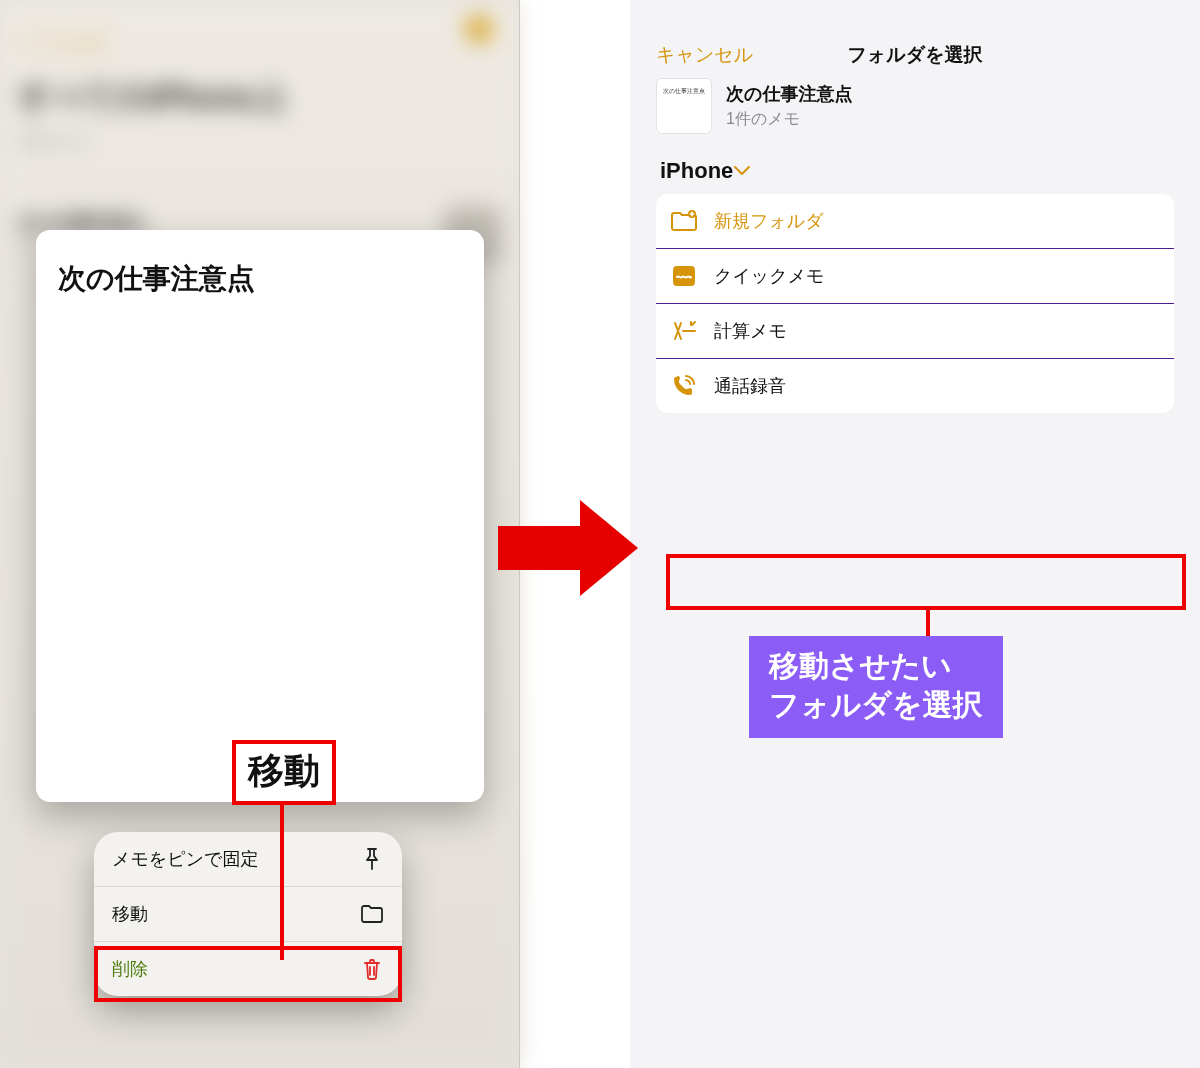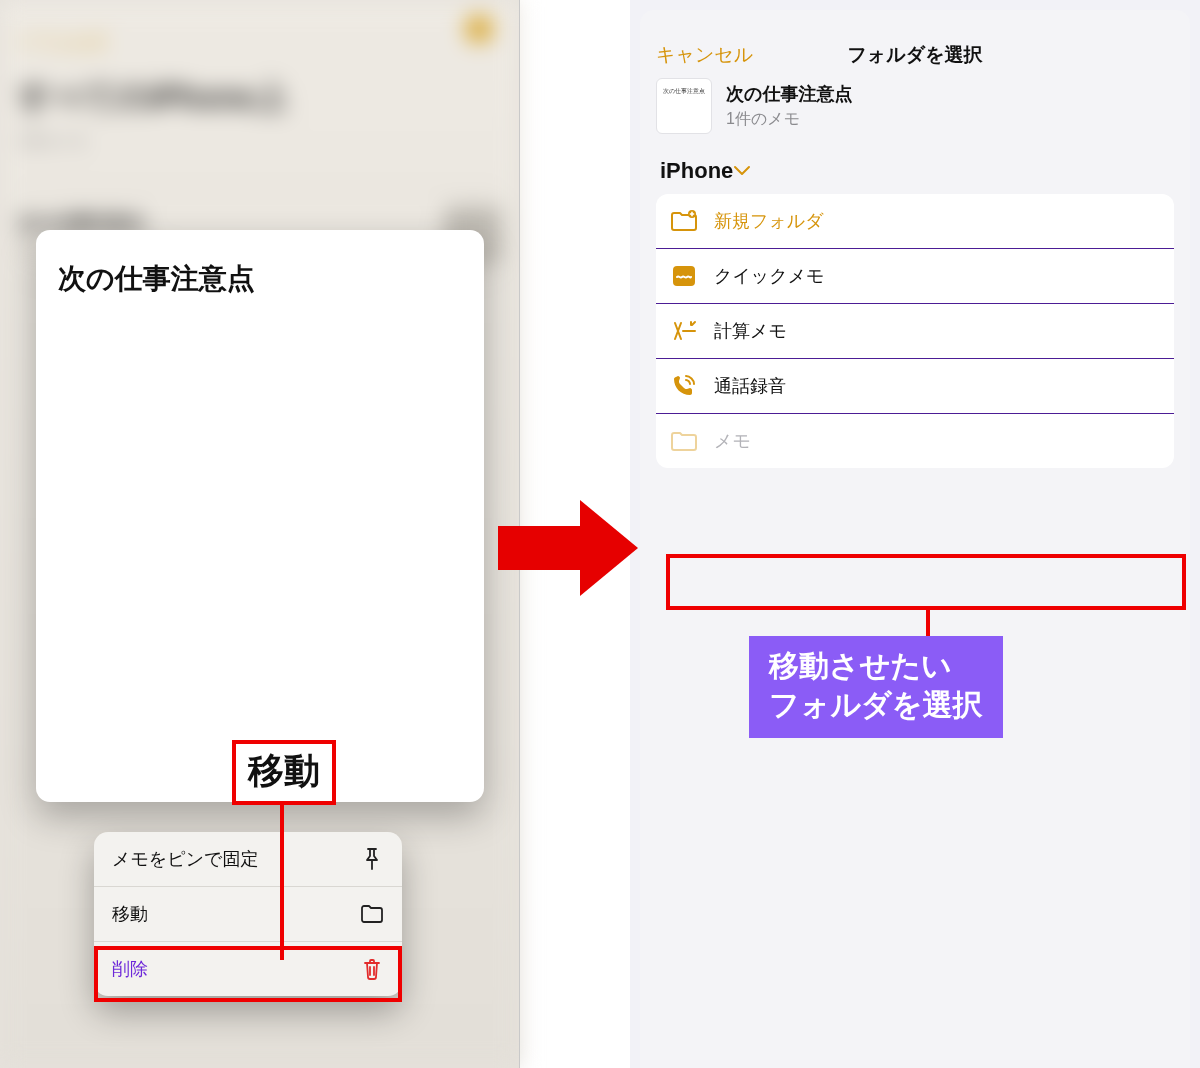--- a/index.html
+++ b/index.html
@@ -49,31 +49,31 @@
   z-index:30;
 }
 .move-connector{
   position:absolute;left:280px;top:800px;width:4px;height:160px;
   background:#ef0000;z-index:29;
 }
 
 
 .context-menu{
   position:absolute;left:94px;top:832px;width:308px;
-  background:#f3f2ef;border-radius:14px;
+  background:#f3f2ef;border-radius:24px;
   box-shadow:0 16px 34px rgba(0,0,0,.30);
   overflow:hidden;z-index:25;
 }
 .context-menu .row{
   display:flex;align-items:center;justify-content:space-between;
   padding:15px 18px;font-size:18px;color:#111;
   border-bottom:1px solid #d9d7d2;
 }
 .context-menu .row:last-child{border-bottom:none}
-.context-menu .row.danger{color:#6d28d9}
+.context-menu .row.danger{color:#4d7c0f}
 .context-menu .row .icon{width:24px;height:24px;display:flex;align-items:center;justify-content:center}
 
 .menu-highlight{
   position:absolute;left:94px;top:946px;width:308px;height:56px;
   border:4px solid #ef0000;box-sizing:border-box;z-index:28;pointer-events:none;
 }
 
 
 .v-sep{position:absolute;left:519px;top:0;width:1px;height:1068px;background:#c9c9c9}
 
@@ -276,28 +276,20 @@
       <div class="f-row">
         <span class="f-icon">
           <svg width="26" height="24" viewBox="0 0 26 24">
               <path class="fill-yellow" d="M5 3c-1 0-2 1-2 2 0 9 7 16 16 16 1 0 2-1 2-2v-3c0-1-1-2-2-2l-3 1c-1 0-2 0-3-1l-4-4c-1-1-1-2-1-3l1-3c0-1-1-2-2-2Z"></path>
               <path class="stroke-yellow" d="M15 6c2 0 4 2 4 4M15 2c4 0 8 4 8 8"></path>
             </svg>
         </span>
         <span>通話録音</span>
       </div>
 
-      <div class="f-row dim">
-        <span class="f-icon">
-          <svg width="28" height="22" viewBox="0 0 28 22">
-              <path class="stroke-yellow" d="M2 5a2 2 0 0 1 2-2h6l2 2h12a2 2 0 0 1 2 2v11a2 2 0 0 1-2 2H4a2 2 0 0 1-2-2Z"></path>
-            </svg>
-        </span>
-        <span>メモ</span>
-      </div>
 
 
     </div>
 
     <div class="folder-highlight"></div>
     <div class="folder-connector"></div>
     <div class="callout"><span style="white-space:pre-line">移動させたい
 フォルダを選択</span></div>
 
   </div>

